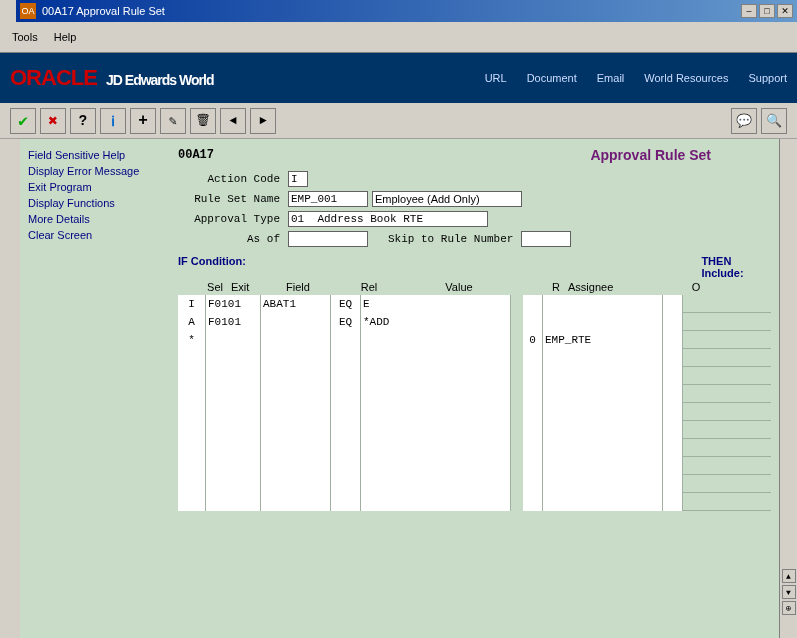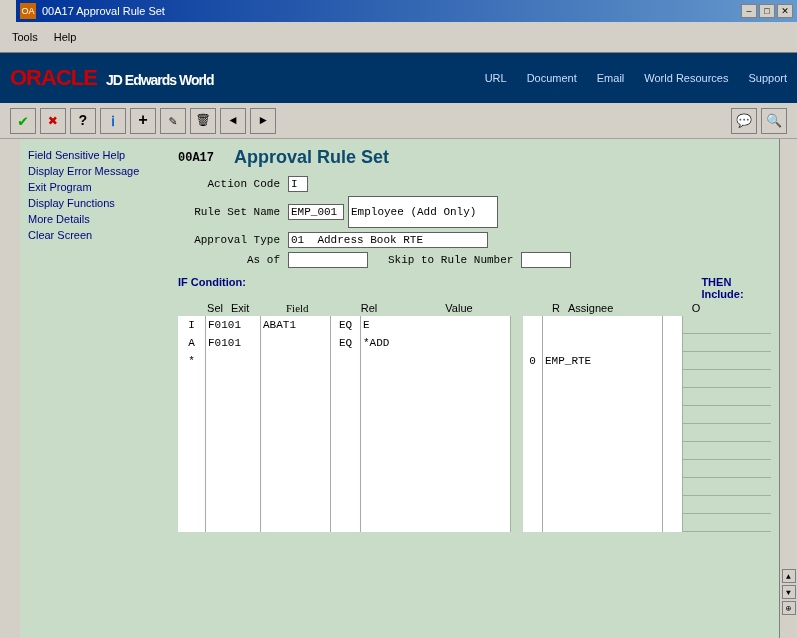--- a/index.html
+++ b/index.html
@@ -31,37 +31,37 @@
 
     
     #sidebar { width: 150px; background: #c8dcc8; padding: 8px 4px; font-size: 11px; font-family: Arial, sans-serif; }
     #sidebar .nav-item { padding: 2px 4px; cursor: pointer; color: #000080; }
 
     
     #content { flex: 1; background: #c8dcc8; padding: 8px; overflow: hidden; }
     
     .form-title-row { display: flex; align-items: center; margin-bottom: 8px; }
     .form-id { font-size: 12px; font-weight: bold; color: black; margin-right: 20px; }
-    .form-title { color: #0c4a6e; font-size: 18px; font-weight: bold; font-family: Arial, sans-serif; flex: 1; text-align: left; margin-right: 60px; }
+    .form-title { color: #701a75; font-size: 14px; font-weight: bold; font-family: Arial, sans-serif; flex: 1; text-align: right; margin-right: 60px; }
 
     .form-row { display: flex; align-items: center; margin-bottom: 4px; font-size: 11px; }
     .form-label { width: 110px; text-align: right; padding-right: 8px; color: black; }
     .form-input { background: white; border: 1px solid #606060; height: 16px; font-size: 11px; font-family: 'Courier New'; padding: 0 2px; }
     .form-input-sm { width: 20px; }
     .form-input-md { width: 80px; }
-    .form-desc { margin-left: 4px; background: white; border: 1px solid #606060; height: 32px; width: 150px; font-size: 11px; font-family: Liberation Mono, monospace; padding: 0 2px; display: flex; align-items: center; }
+    .form-desc { margin-left: 4px; background: white; border: 1px solid #606060; height: 16px; width: 150px; font-size: 11px; font-family: Liberation Sans, sans-serif; padding: 0 2px; display: flex; align-items: center; }
     .skip-label { margin-left: 20px; color: black; }
 
     
     .section-headers { display: flex; margin-top: 8px; margin-bottom: 2px; }
     .if-header { color: #000080; font-weight: bold; font-size: 11px; font-family: Arial; width: 565px; }
     .then-header { color: #000080; font-weight: bold; font-size: 11px; font-family: Arial; }
     .col-sel { width: 28px; text-align: center; margin-left: 23px; }
     .col-file { width: 55px; text-align: left; padding-left: 2px; }
-    .col-field { width: 70px; text-align: left; padding-left: 2px; font-family: Liberation Serif, serif; }
+    .col-field { width: 70px; text-align: left; padding-left: 2px; }
     .col-rel { width: 30px; text-align: center; }
     .col-value { width: 150px; text-align: center; }
     .col-r { width: 20px; text-align: center; }
     .col-assignee { width: 120px; text-align: left; padding-left: 2px; }
     .col-o { width: 20px; text-align: center; }
     .col-sep { width: 12px; }
 
     
     #statusbar { background: #d4d0c8; height: 24px; display: flex; align-items: center; padding: 0 8px; font-size: 11px; border-top: 1px solid #808080; font-family: 'Courier New'; }
     .scroll-btn { width: 16px; height: 16px; background: #d4d0c8; border: 1px solid #808080; display: flex; align-items: center; justify-content: center; font-size: 10px; cursor: pointer; }
@@ -133,21 +133,21 @@
       <span class="form-title">Approval Rule Set</span>
     </div>
 
     <div class="form-row">
       <span class="form-label">Action Code</span>
       <input class="form-input form-input-sm" value="I" style="width: 20px;">
     </div>
 
     <div class="form-row">
       <span class="form-label">Rule Set Name</span>
-      <input class="form-input form-input-md" value="EMP_001" style="width: 56px;">
+      <input class="form-input form-input-md" value="EMP_001" style="width: 80px;">
       <div class="form-desc">Employee (Add Only)</div>
     </div>
 
     <div class="form-row">
       <span class="form-label">Approval Type</span>
       <input class="form-input" value="01  Address Book RTE" style="width: 200px;">
     </div>
 
     <div class="form-row">
       <span class="form-label">As of</span>

